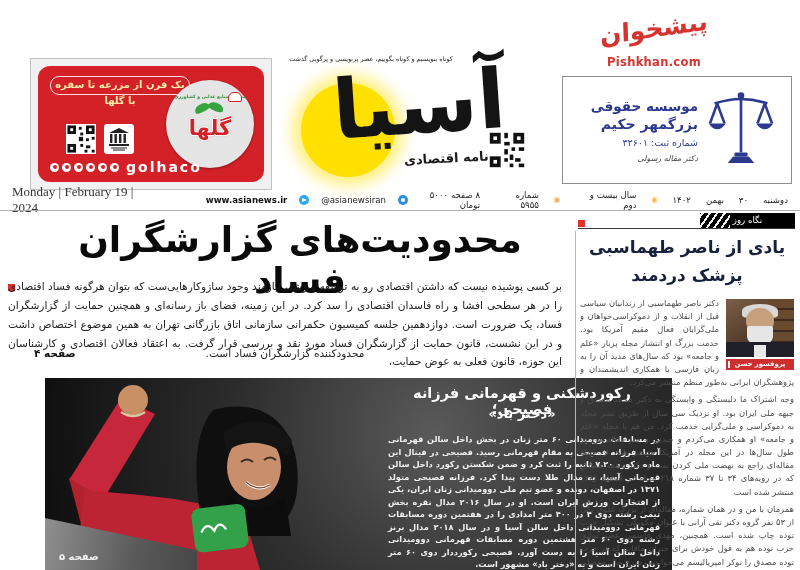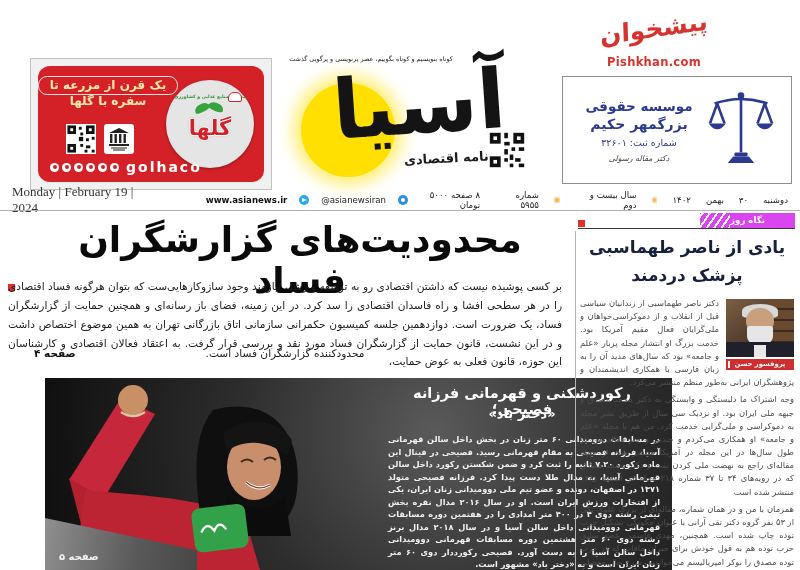--- a/index.html
+++ b/index.html
@@ -11,22 +11,22 @@
 
   
   .golha-frame{left:30px;top:58px;width:240px;height:130px;border:1px solid #c2c2c2;
     background:
       radial-gradient(circle at 12% 20%, #d9d9d9 0 4px, transparent 5px),
       radial-gradient(circle at 88% 15%, #d9d9d9 0 5px, transparent 6px),
       radial-gradient(circle at 92% 80%, #d9d9d9 0 5px, transparent 6px),
       radial-gradient(circle at 8% 85%, #d9d9d9 0 4px, transparent 5px),
       #f1f1f1;}
   .golha-red{position:absolute;left:7px;top:7px;right:7px;bottom:7px;background:#d42127;border-radius:12px;}
-  .golha-pill{position:absolute;left:0;top:10px;width:138px;height:17px;border:1px solid rgba(255,255,255,.85);
-    border-radius:9px;color:#ffe9a8;font-size:12px;line-height:16px;text-align:center;font-weight:bold;}
+  .golha-pill{position:absolute;left:12px;top:10px;width:138px;height:17px;border:1px solid rgba(255,255,255,.85);
+    border-radius:9px;color:#ffe9a8;font-size:10px;line-height:16px;text-align:center;font-weight:bold;}
   .golha-circle{position:absolute;left:128px;top:14px;width:88px;height:88px;background:#e5e5e5;border-radius:50%;
     box-shadow:0 1px 3px rgba(0,0,0,.35);text-align:center;}
   .golha-circ-tag{position:absolute;left:6px;top:14px;width:76px;font-size:4.6px;color:#2f8f3a;font-weight:bold;}
   .leaf{position:absolute;width:16px;height:8px;background:#37a33e;border-radius:60% 60% 60% 60%/100% 100% 40% 40%;}
   .leaf.l1{left:28px;top:24px;transform:rotate(-28deg);}
   .leaf.l2{left:42px;top:23px;transform:rotate(22deg);}
   .golha-brand{position:absolute;left:0;top:36px;width:100%;font-size:21px;font-weight:bold;color:#d42127;
     text-shadow:-1px 0 0 #fff,1px 0 0 #fff,0 1px 0 #fff,0 -1px 0 #fff,0 0 3px rgba(0,0,0,.25);}
   .chef-hat{position:absolute;right:12px;top:12px;width:12px;height:8px;background:#fff;border:1px solid #d42127;border-radius:6px 6px 2px 2px;}
   .white-box{position:absolute;width:30px;height:30px;background:#fff;border-radius:3px;}
@@ -47,21 +47,21 @@
   .asia-sub{left:404px;top:150px;font-size:13px;font-weight:bold;color:#1a1a1a;transform:rotate(-3deg);}
   .qr{display:block;}
   .masthead-qr{left:488px;top:131px;width:38px;height:38px;}
 
   
   .pish-logo{left:598px;top:14px;width:112px;font-size:25px;font-weight:bold;color:#d6332e;
     transform:rotate(-8deg) skewX(-6deg);text-align:center;}
   .pish-domain{left:594px;top:55px;width:120px;font-size:11.5px;font-weight:bold;color:#d6332e;text-align:center;letter-spacing:.3px;}
   .legal-box{left:562px;top:76px;width:228px;height:106px;background:#fff;border:1.5px solid #8d8d8d;
     display:flex;flex-direction:row;align-items:center;justify-content:center;gap:10px;}
-  .legal-text{width:118px;text-align:center;}
+  .legal-text{width:118px;}
   .legal-l1{font-size:13.5px;font-weight:bold;color:#2b3a8f;}
   .legal-l2{font-size:14px;font-weight:bold;color:#2b3a8f;margin-top:2px;}
   .legal-l3{font-size:9.5px;color:#2b3a8f;margin-top:5px;}
   .legal-l4{font-size:8px;color:#444;margin-top:6px;font-style:italic;}
 
   
   .infobar{left:0;top:191px;width:800px;height:17px;display:flex;direction:rtl;align-items:center;
     justify-content:space-between;padding:0 12px;box-sizing:border-box;font-size:8.6px;color:#222;}
   .fa-group{display:flex;align-items:center;gap:15px;direction:rtl;}
   .en-group{display:flex;align-items:center;gap:12px;direction:ltr;}
@@ -93,22 +93,22 @@
     font-size:13px;font-weight:bold;}
   .ph-body{position:absolute;right:12px;top:55px;width:272px;font-size:8.2px;line-height:1.53;
     color:#f0f0f0;text-align:justify;font-weight:bold;}
   .wedge{position:absolute;left:0;bottom:0;width:152px;height:52px;
     background:linear-gradient(100deg,#8f8f8f 0%,#5a5a5a 60%,#474747 100%);
     clip-path:polygon(0 0,100% 62%,100% 100%,0 100%);}
   .page-ref5{position:absolute;left:14px;bottom:8px;color:#f0f0f0;font-size:10px;font-weight:bold;}
 
   
   .v-rule{left:575px;top:231px;width:1px;height:339px;background:#b5b5b5;}
-  .tag-band{left:700px;top:213px;width:95px;height:15px;background:#d946ef;color:#fff;
-    font-size:8.6px;line-height:15px;text-align:center;font-weight:bold;}
+  .tag-band{left:700px;top:213px;width:95px;height:15px;background:#000000;color:#fff;
+    font-size:8.6px;line-height:15px;text-align:center;font-weight:normal;}
   .tag-stripes{position:absolute;left:0;top:0;width:30px;height:15px;
     background:repeating-linear-gradient(-55deg,rgba(255,255,255,.95) 0 2px,transparent 2px 6px);}
   .col-rule{left:578px;top:228px;width:217px;height:1px;background:#3a3a3a;}
   .col-sq{left:578px;top:220px;width:7px;height:7px;background:#e0312a;}
   .dv-head1{left:580px;top:237px;width:214px;text-align:center;font-size:17px;font-weight:bold;color:#17203d;}
   .dv-head2{left:580px;top:265px;width:214px;text-align:center;font-size:17px;font-weight:bold;color:#17203d;}
   .dv-body{left:580px;top:297px;width:214px;height:273px;overflow:hidden;font-size:8.4px;line-height:1.57;
     color:#4d4d4d;text-align:justify;}
   .dv-body p{margin:0 0 4px 0;}
   .prof-fig{float:right;width:68px;margin:2px 0 4px 7px;}

